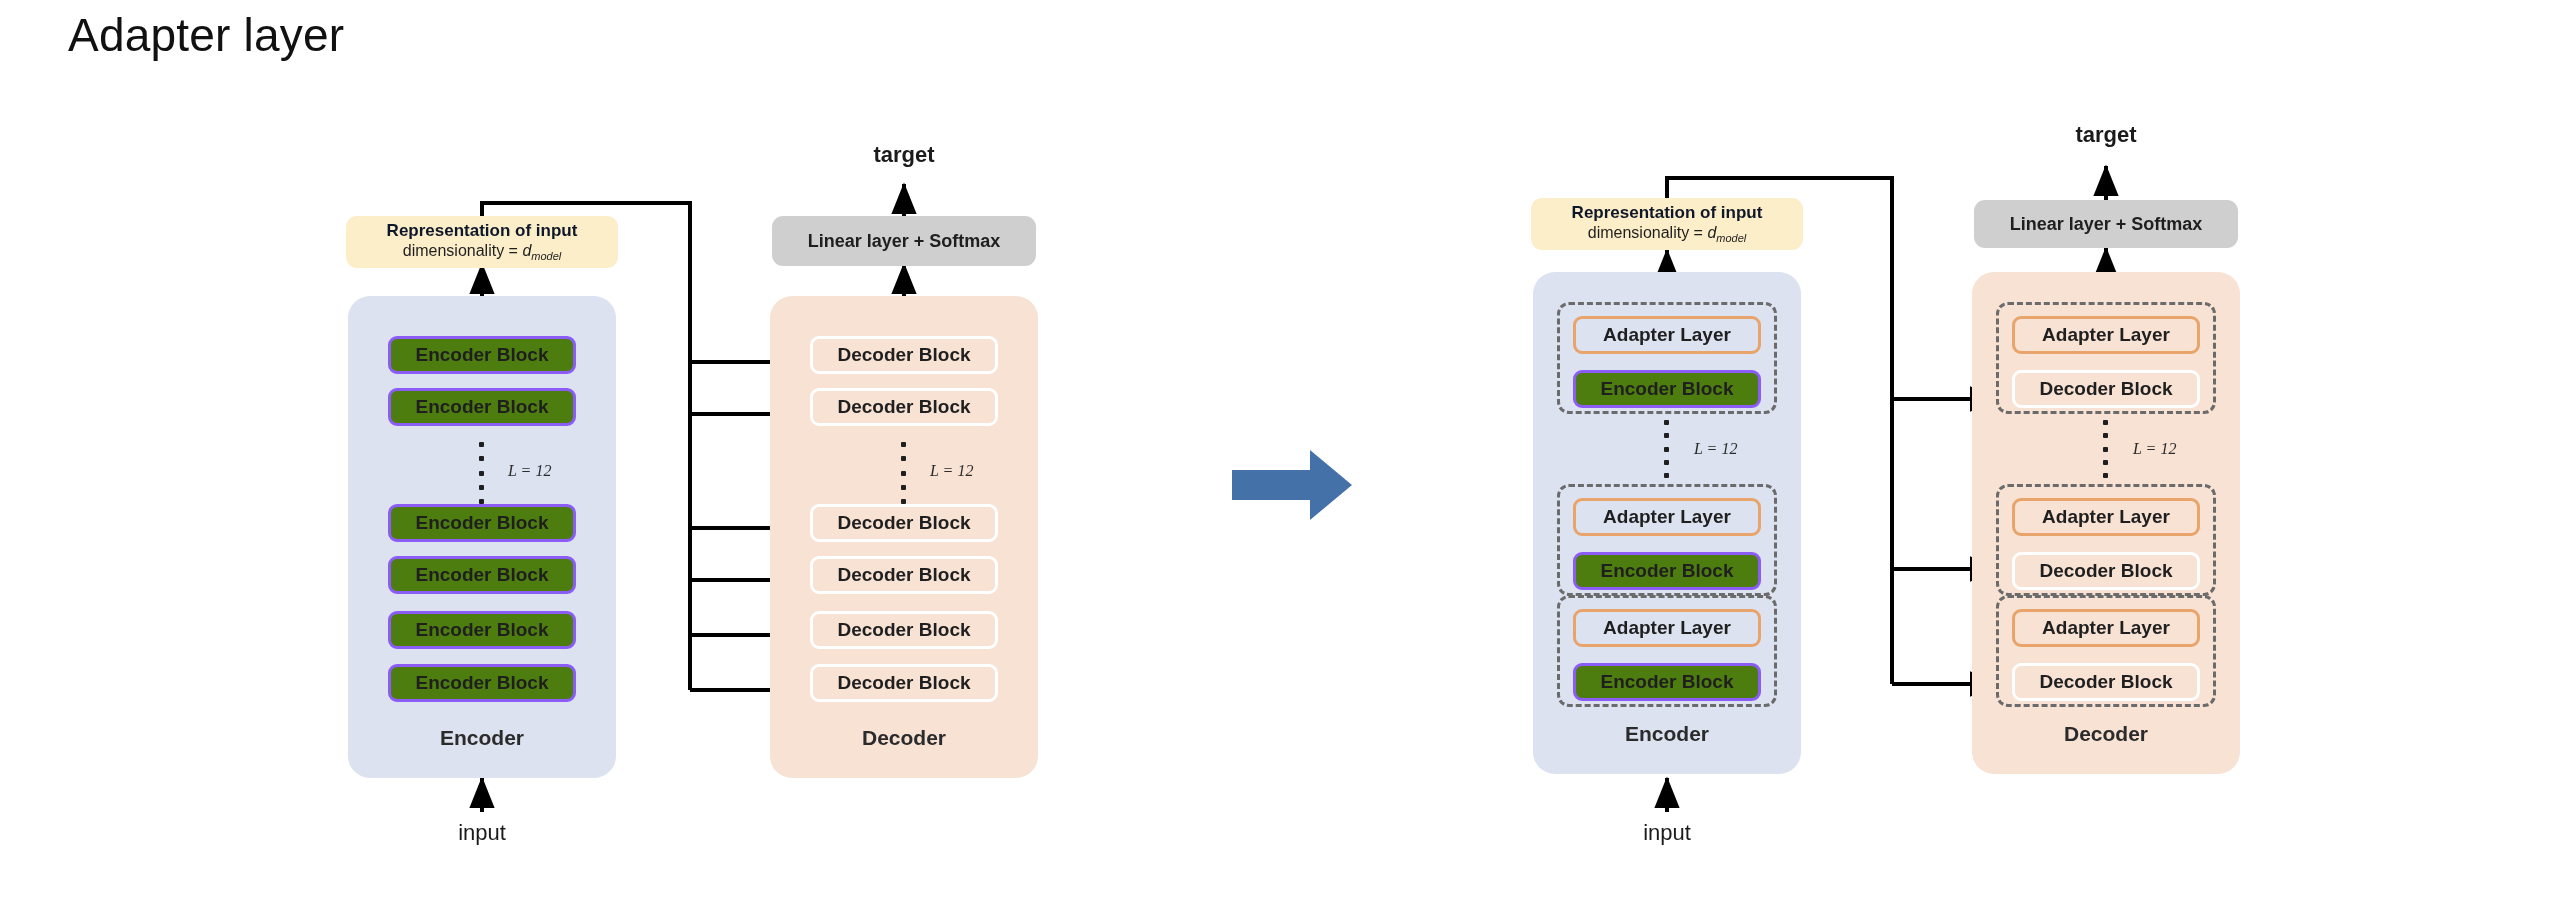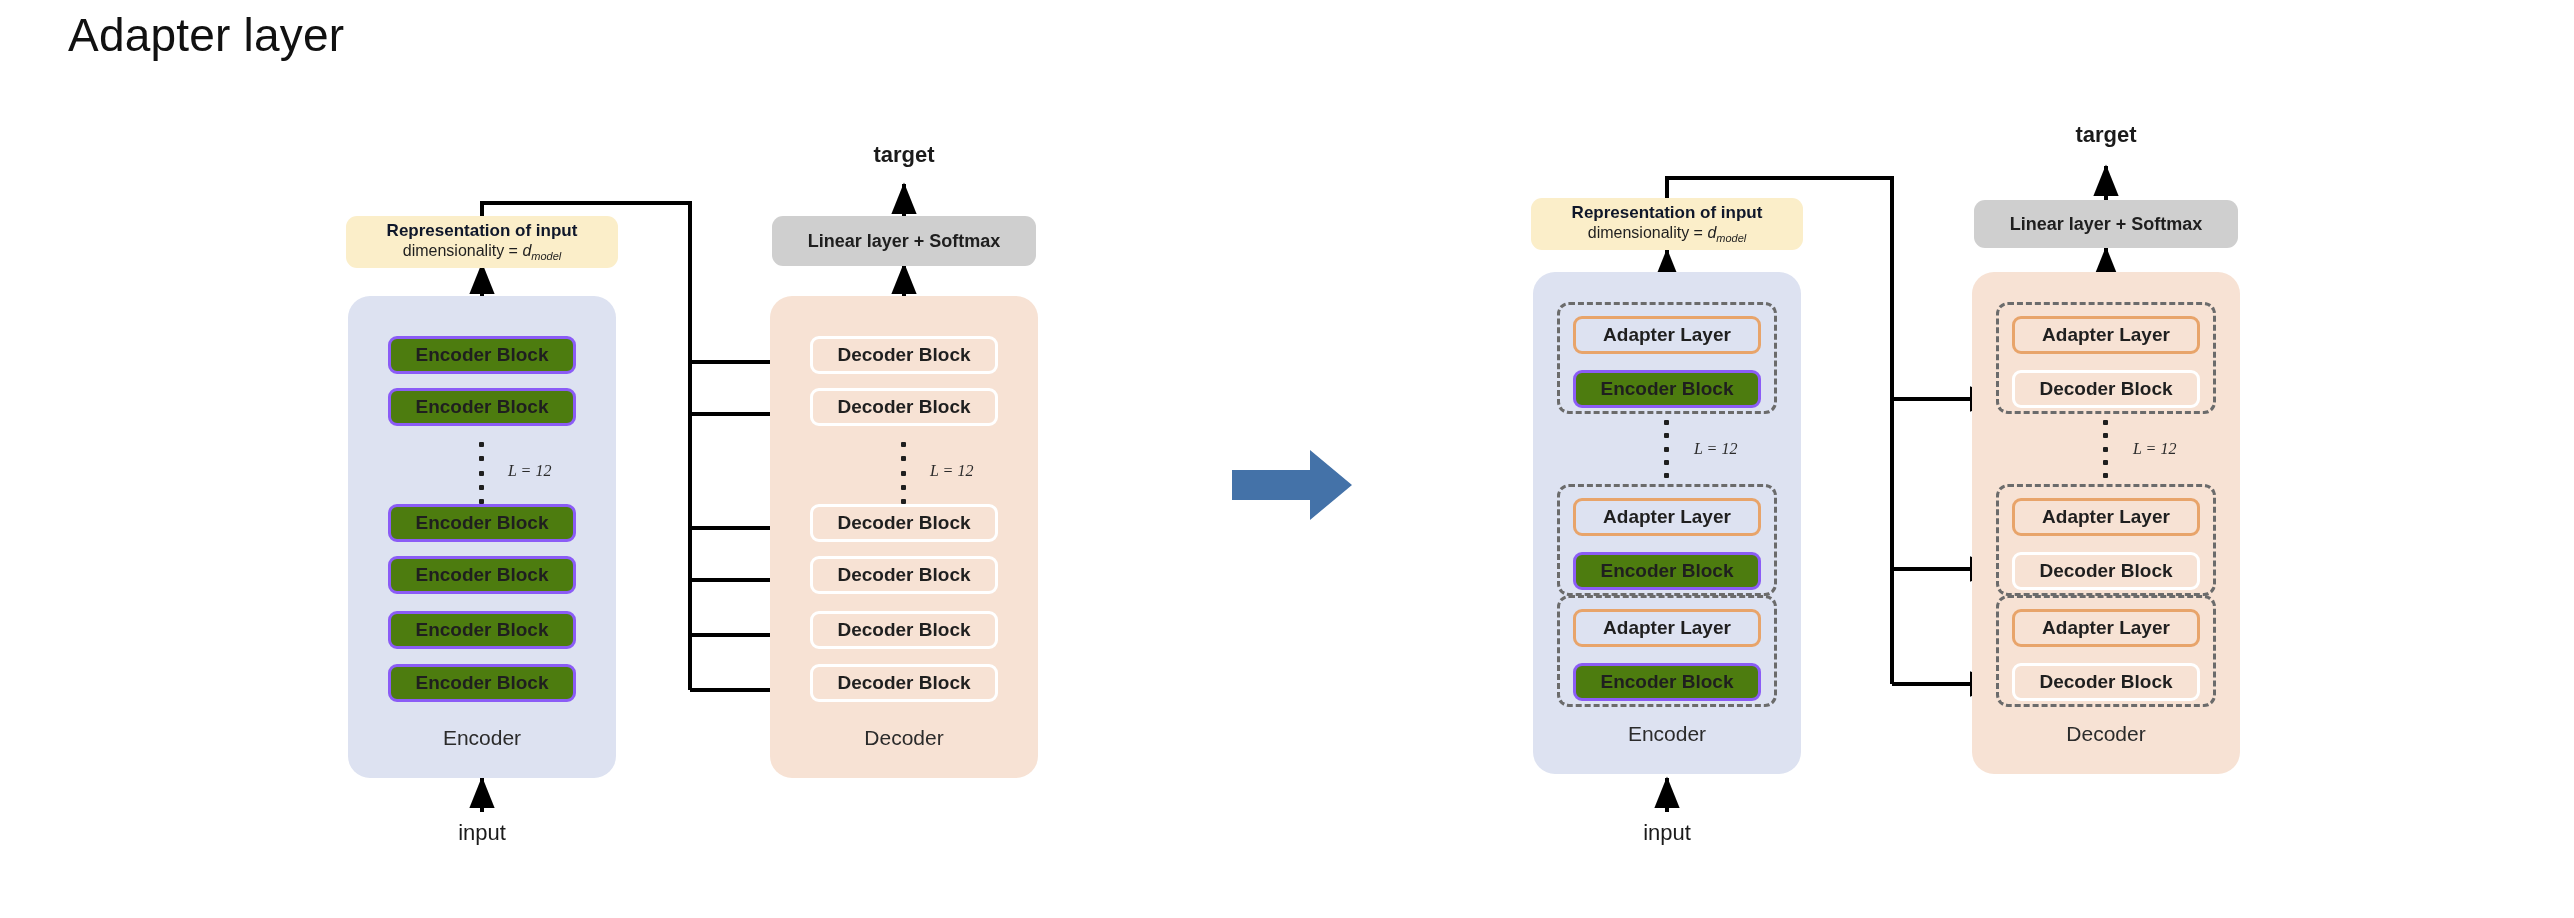--- a/index.html
+++ b/index.html
@@ -18,21 +18,21 @@
   .diagram{position:absolute;top:0;left:0;width:100%;height:100%;}
 
   .panel{
     position:absolute;border-radius:22px;box-sizing:border-box;
   }
   .panel.encoder{background:#dde2f1;}
   .panel.decoder{background:#f7e2d4;}
 
   .panel-caption{
     position:absolute;width:100%;text-align:center;
-    font-size:21px;font-weight:400;color:#2b2b2b;
+    font-size:21px;font-weight:700;color:#2b2b2b;
   }
 
   .blk{
     position:absolute;box-sizing:border-box;
     border-radius:9px;
     display:flex;align-items:center;justify-content:center;
     font-size:19px;font-weight:700;color:#1f1f1f;
     white-space:nowrap;
   }
   .blk.encoder-block{background:#4d7c0f;border:3px solid #8b5cf6;}

